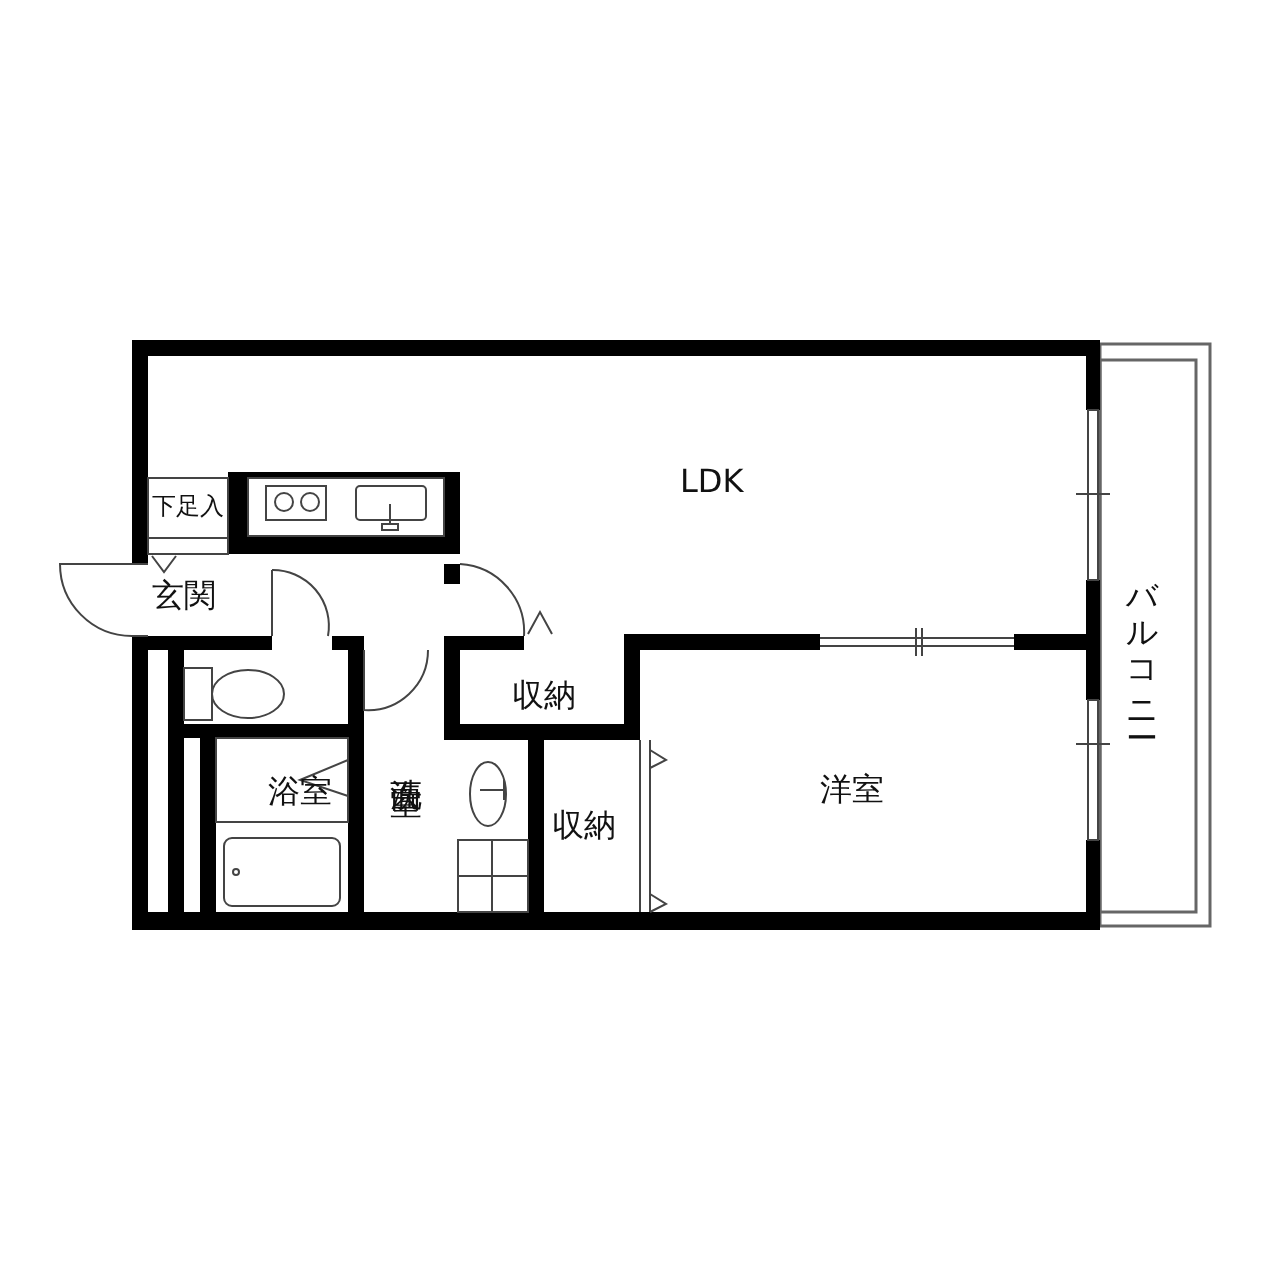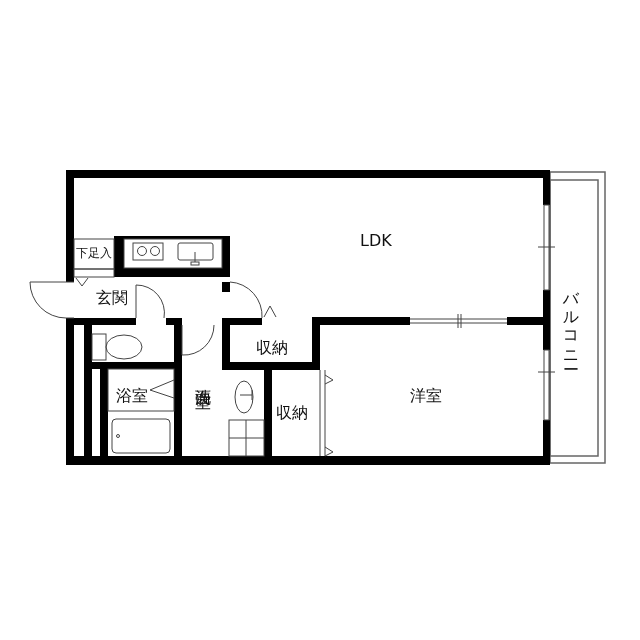--- a/index.html
+++ b/index.html
@@ -110,21 +110,21 @@
     <path d="M 182 325 L 182 355 A 30 30 0 0 0 214 325"></path>
     <path d="M 174 380 L 150 390 L 174 398"></path>
 
     <path d="M 76 278 L 82 286 L 88 278"></path>
     <path d="M 264 317 L 270 306 L 276 317"></path>
     <path d="M 325 375 L 333 380 L 325 384"></path>
     <path d="M 325 447 L 333 452 L 325 456"></path>
   </g>
 </svg>
 
-<div class="lbl" style="left:360px;top:233px;">LDK</div>
+<div class="lbl" style="left:340px;top:233px;">LDK</div>
 <div class="lbl small" style="left:76px;top:248px;">下足入</div>
-<div class="lbl" style="left:96px;top:290px;">玄関</div>
+<div class="lbl" style="left:76px;top:290px;">玄関</div>
 <div class="lbl" style="left:256px;top:340px;">収納</div>
-<div class="lbl" style="left:116px;top:388px;">浴室</div>
+<div class="lbl" style="left:134px;top:388px;">浴室</div>
 <div class="lbl vert" style="left:195px;top:376px;">洗面室</div>
 <div class="lbl" style="left:276px;top:405px;">収納</div>
 <div class="lbl" style="left:410px;top:388px;font-family:Liberation Serif, serif;">洋室</div>
 <div class="lbl vert" style="left:563px;top:280px;">バルコニー</div>
 
 </body></html>

